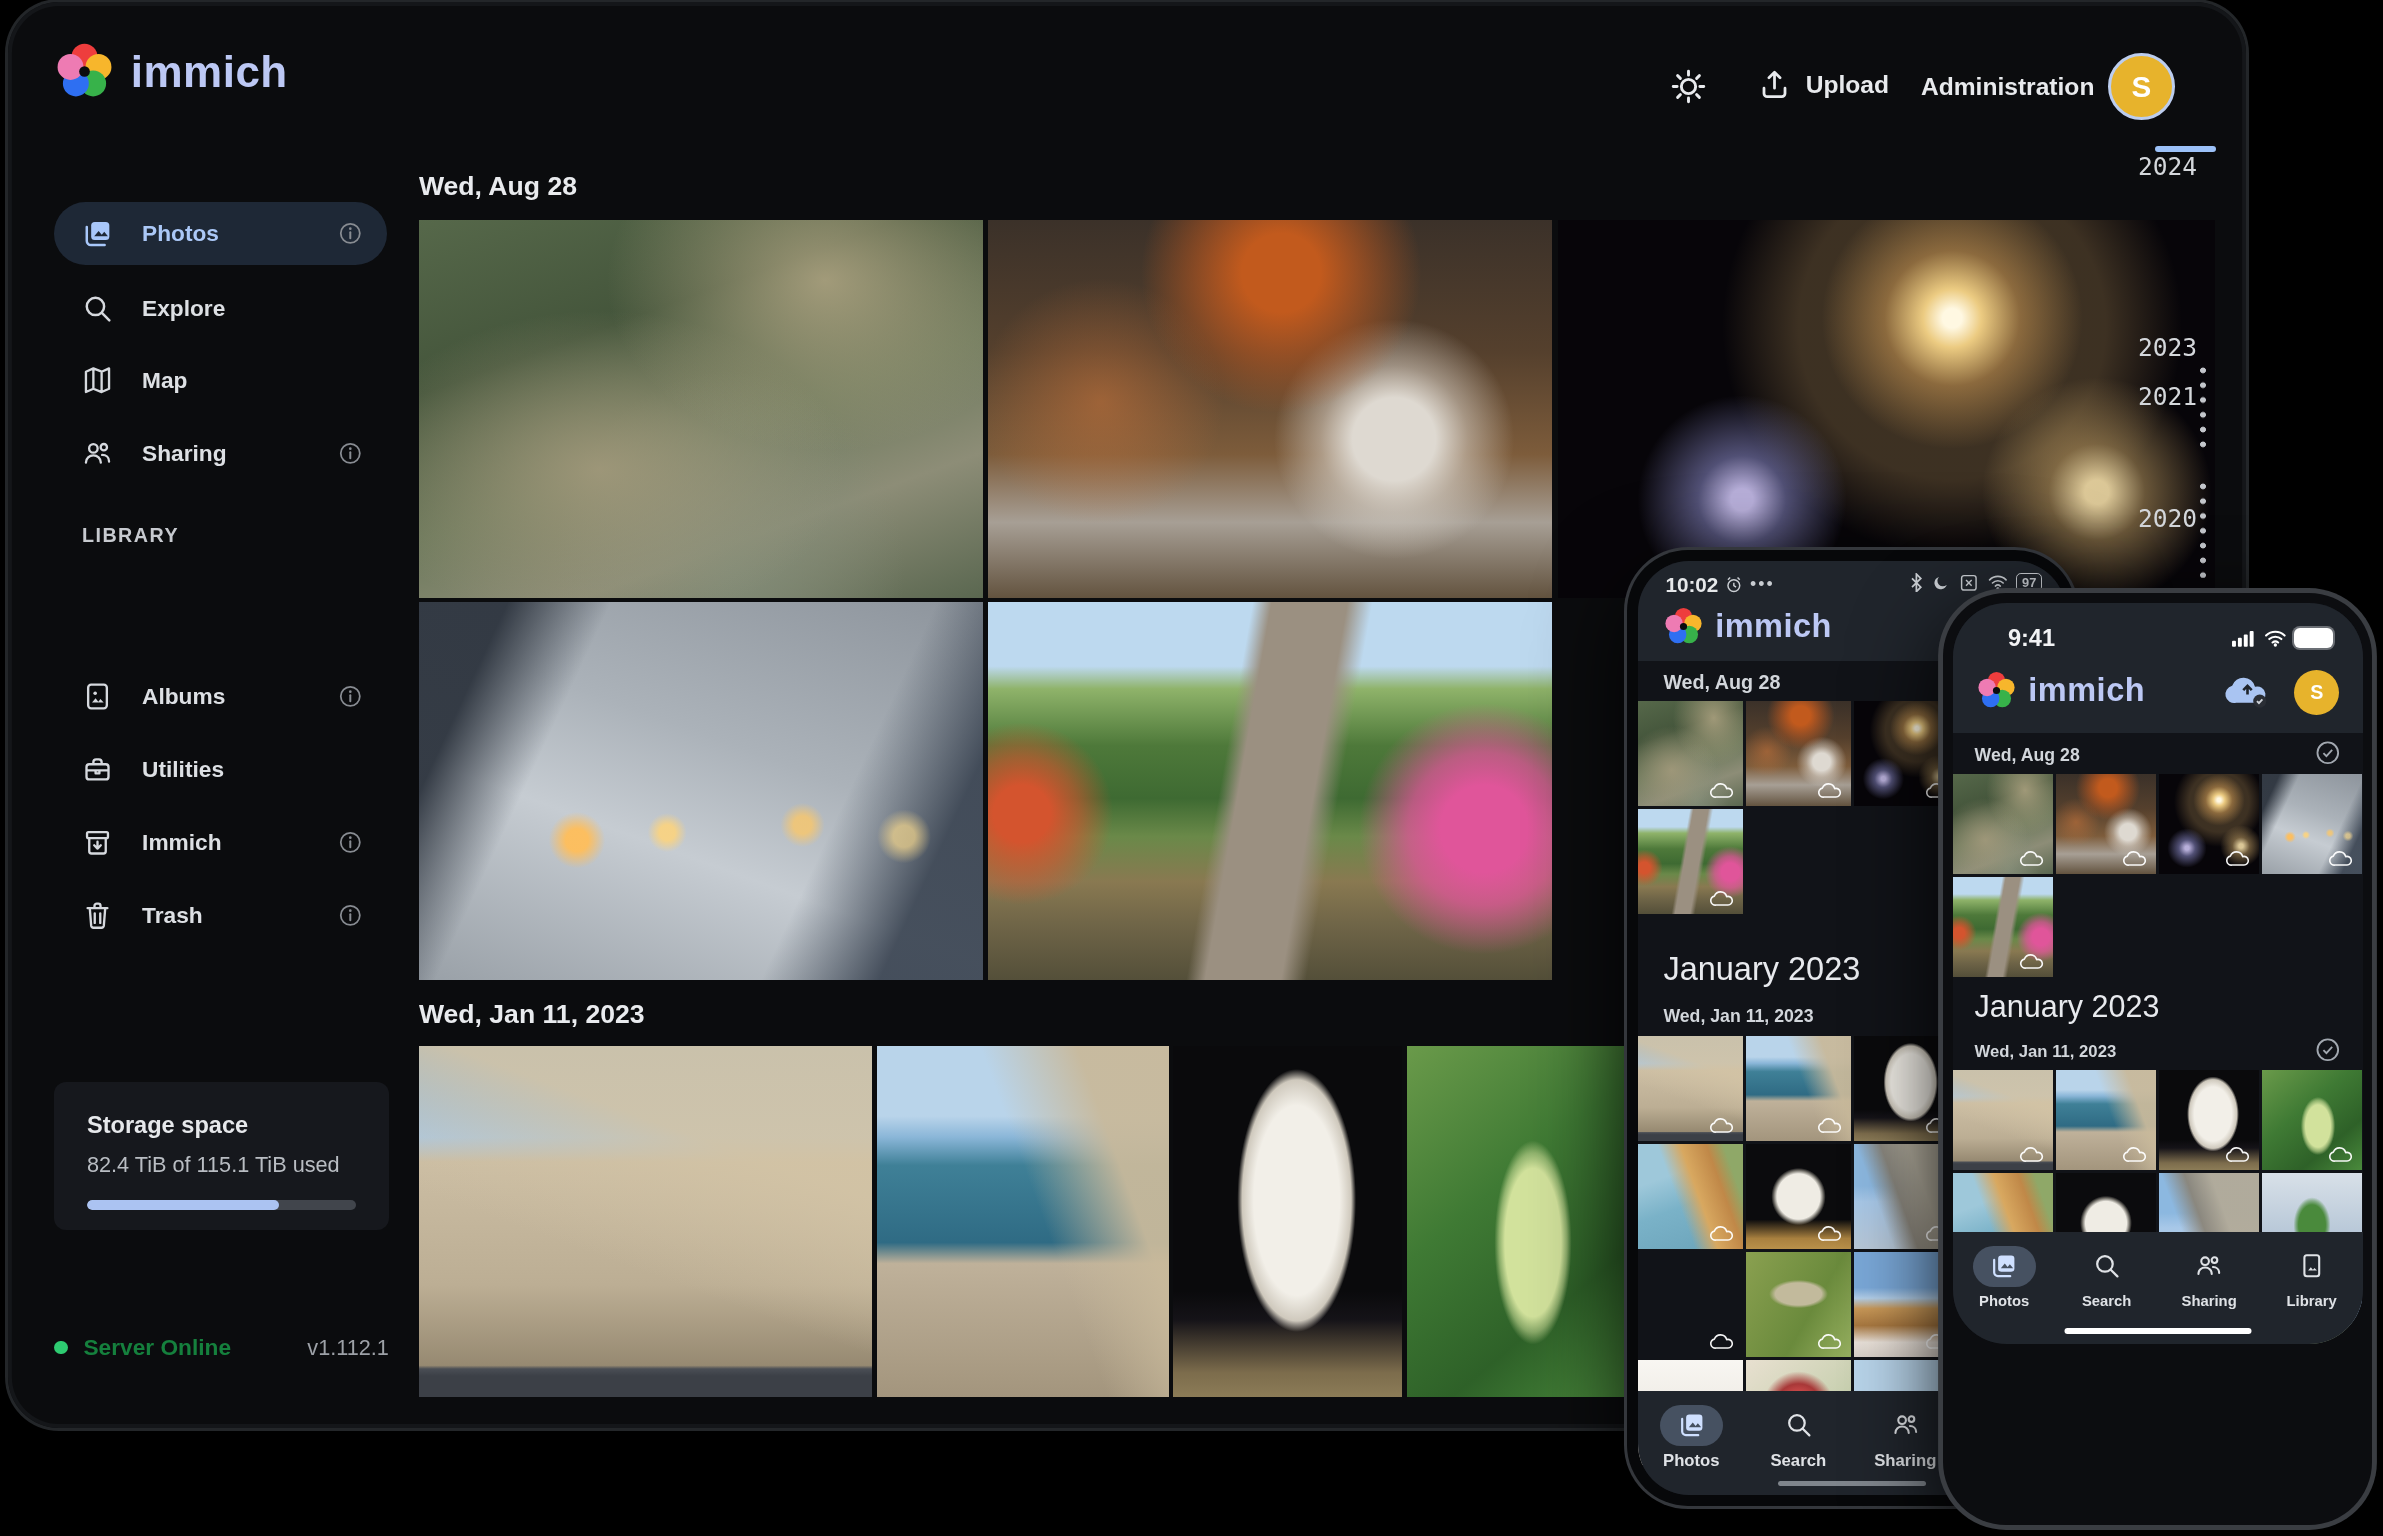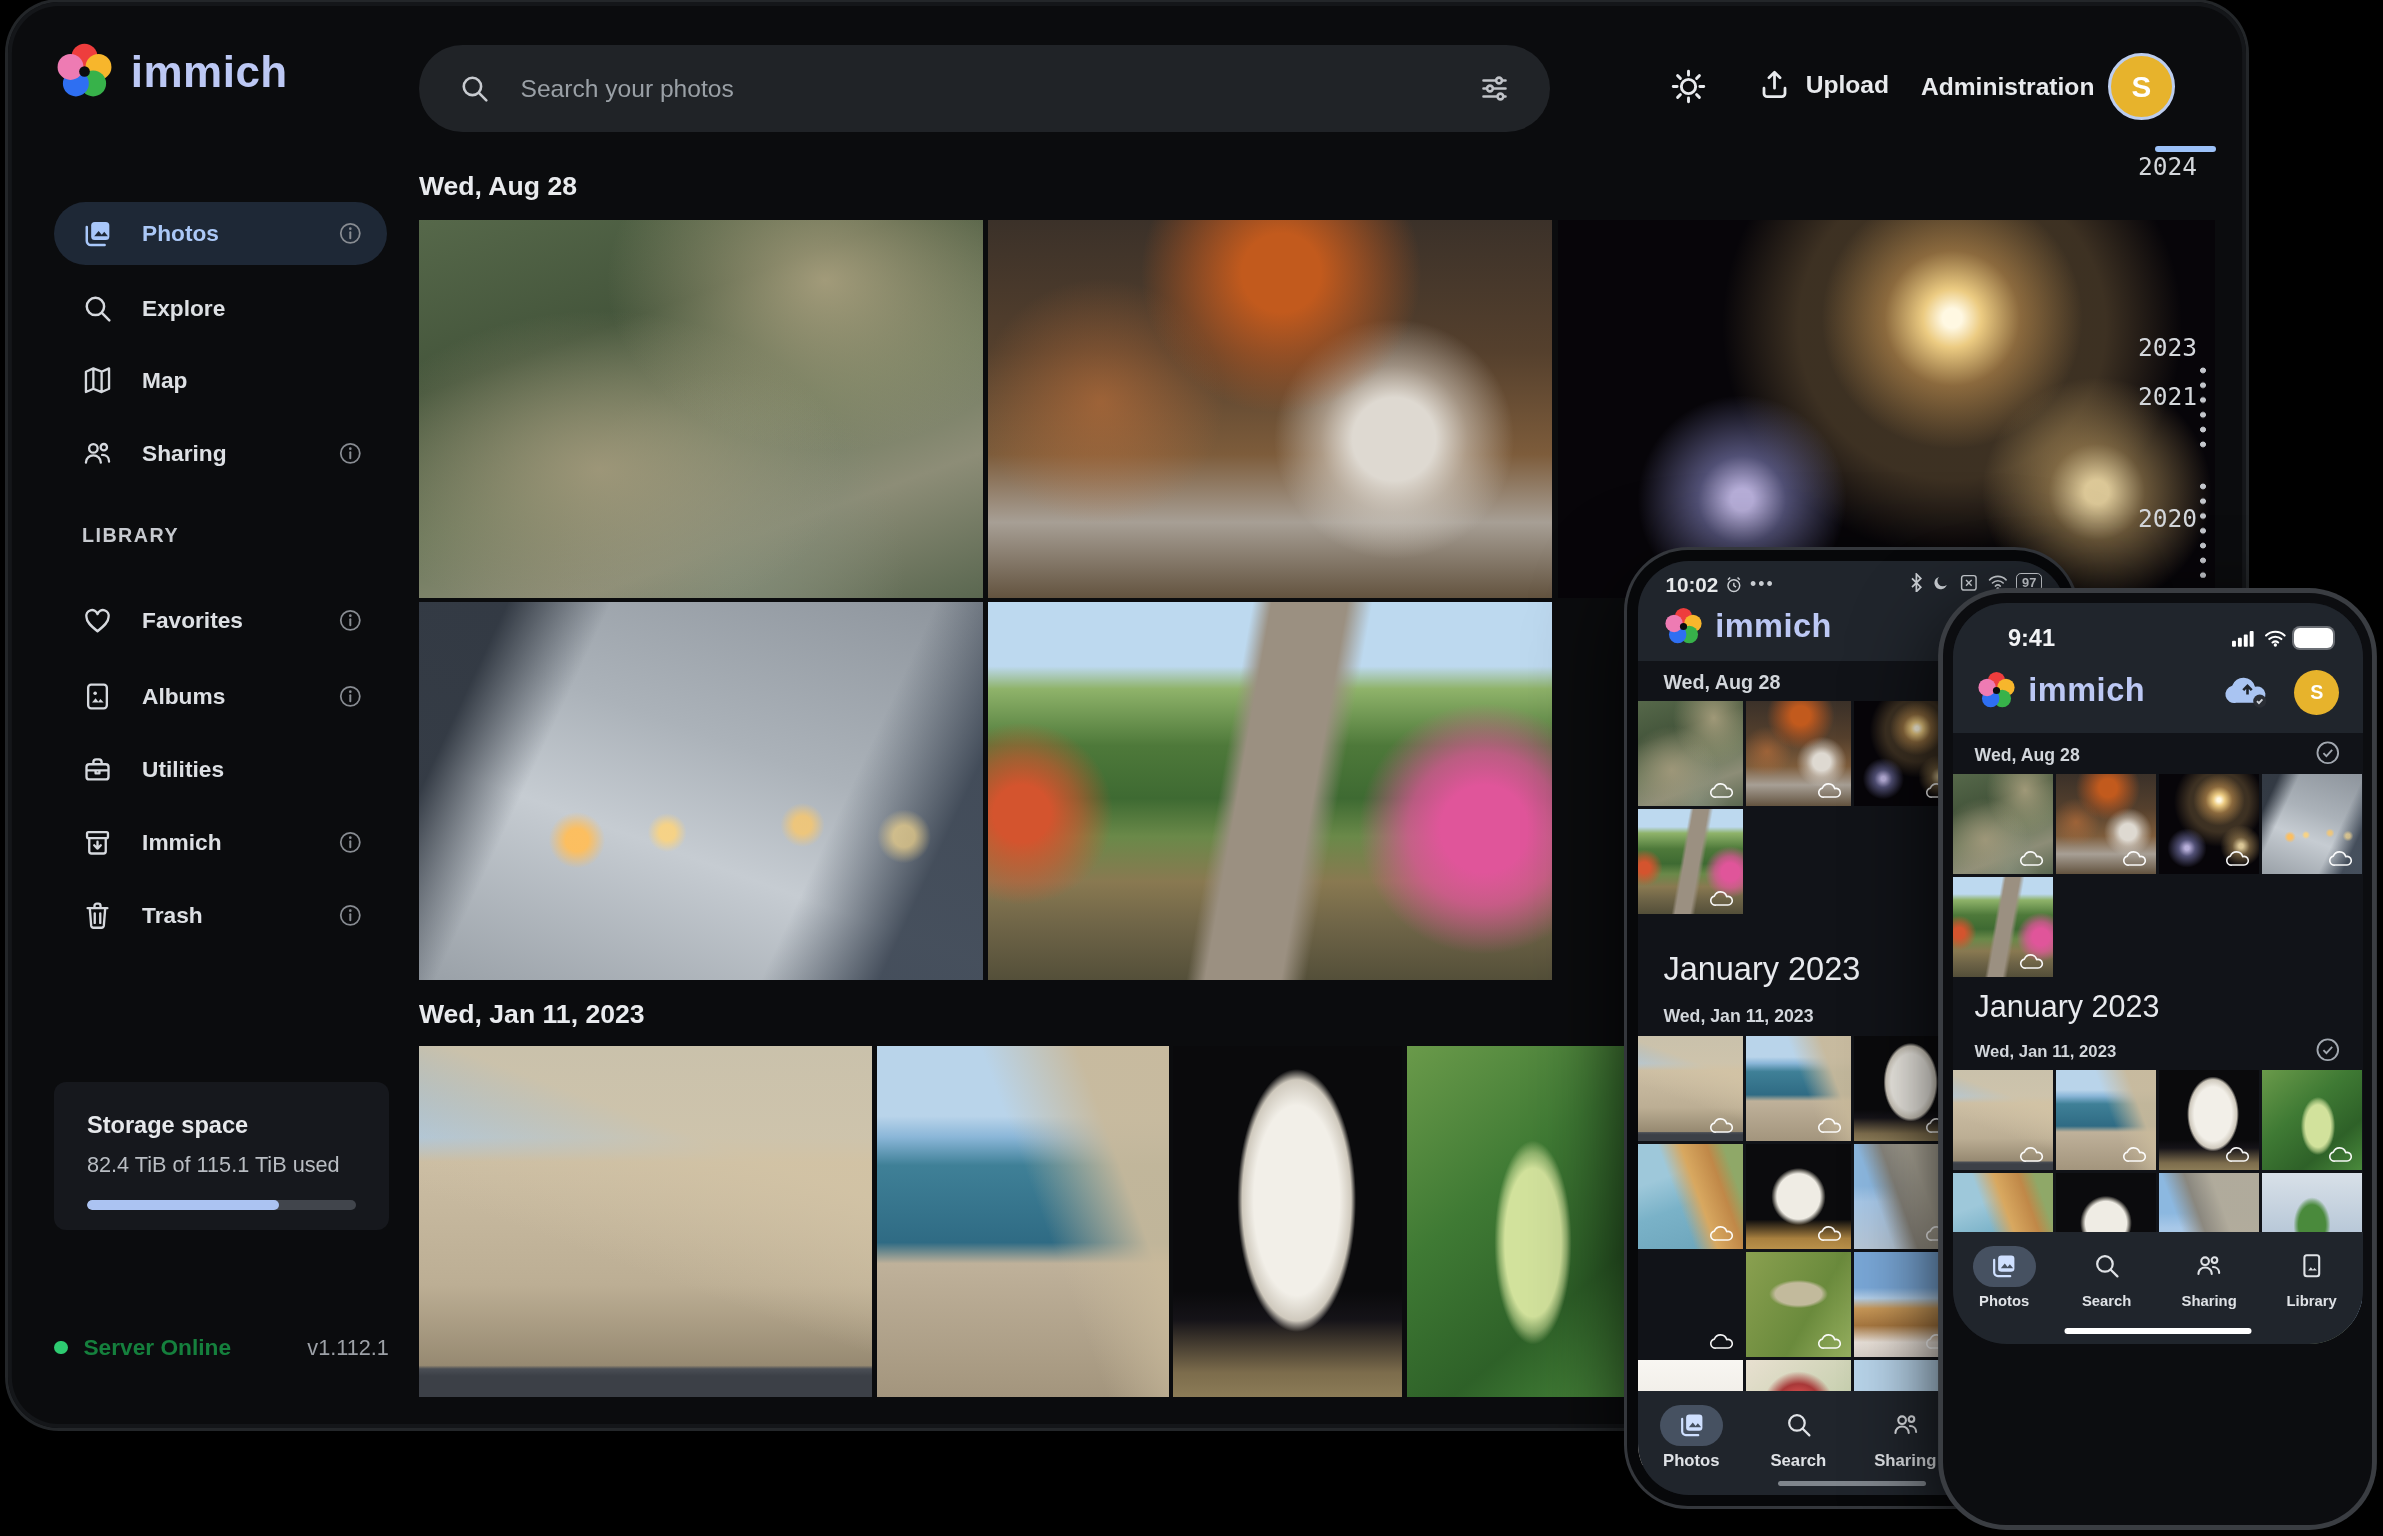--- a/index.html
+++ b/index.html
@@ -88,37 +88,20 @@
   <circle cx="12" cy="6.2" r="5.1" fill="#ee3d3d"></circle>
   <circle cx="17.5" cy="10.2" r="5.1" fill="#f7b62c"></circle>
   <circle cx="15.4" cy="16.7" r="5.1" fill="#37b24a"></circle>
   <circle cx="8.6" cy="16.7" r="5.1" fill="#2e6ff2"></circle>
   <circle cx="6.5" cy="10.2" r="5.1" fill="#ee7bb3"></circle>
   <circle cx="12" cy="12" r="2.1" fill="#0b0c0e"></circle>
 </svg></span>
     <span class="wordmark" style="font-size:44px">immich</span>
   </div>
 
-  <div class="search">
-    <svg width="33" height="33" viewBox="0 0 24 24">
-        <circle cx="10.5" cy="10.5" r="6.3" fill="none" stroke="#c8cbd0" stroke-width="1.9"></circle>
-        <path d="M15.2 15.2 L20.6 20.6" stroke="#c8cbd0" stroke-width="1.9" stroke-linecap="round"></path>
-      </svg>
-    <span class="ph-text">Search your photos</span>
-    <svg width="33" height="33" viewBox="0 0 24 24">
-        <g stroke="#c0c3c8" stroke-width="1.9" stroke-linecap="round">
-          <path d="M4 6.2 h16 M4 12 h16 M4 17.8 h16"></path>
-        </g>
-        <g fill="#1f2227" stroke="#c0c3c8" stroke-width="1.9">
-          <circle cx="15.3" cy="6.2" r="2.1"></circle>
-          <circle cx="8.7" cy="12" r="2.1"></circle>
-          <circle cx="16.3" cy="17.8" r="2.1"></circle>
-        </g>
-      </svg>
-  </div>
 
   <div class="abs" style="left:1661px;top:65px">
     <svg width="39" height="39" viewBox="0 0 24 24">
         <circle cx="12" cy="12" r="4.4" fill="none" stroke="#e8eaed" stroke-width="1.8"></circle>
         <g stroke="#e8eaed" stroke-width="1.8" stroke-linecap="round">
           <path d="M12 2.6 v2.4 M12 19 v2.4 M2.6 12 h2.4 M19 12 h2.4 M5.3 5.3 l1.7 1.7 M17 17 l1.7 1.7 M18.7 5.3 L17 7 M7 17 l-1.7 1.7"></path>
         </g>
       </svg>
   </div>
 
@@ -185,33 +168,20 @@
         <svg width="26.6" height="26.6" viewBox="0 0 24 24">
           <circle cx="12" cy="12" r="8.6" fill="none" stroke="#888c92" stroke-width="1.6"></circle>
           <path d="M12 11 v5.4" stroke="#888c92" stroke-width="1.8" stroke-linecap="round"></path>
           <circle cx="12" cy="7.8" r="1.2" fill="#888c92"></circle>
         </svg>
       </span>
   </div>
 
   <div class="lib-label" style="top:522px">LIBRARY</div>
 
-  <div class="side-item" style="top:587px">
-    <svg width="33" height="33" viewBox="0 0 24 24">
-        <path d="M12 19.8 C7 15.8 4 13 4 9.7 A4 4 0 0 1 12 7.4 A4 4 0 0 1 20 9.7 C20 13 17 15.8 12 19.8 Z" fill="none" stroke="#d6d9de" stroke-width="1.7" stroke-linejoin="round"></path>
-      </svg>
-    <span>Favorites</span>
-    <span class="info">
-        <svg width="26.6" height="26.6" viewBox="0 0 24 24">
-          <circle cx="12" cy="12" r="8.6" fill="none" stroke="#888c92" stroke-width="1.6"></circle>
-          <path d="M12 11 v5.4" stroke="#888c92" stroke-width="1.8" stroke-linecap="round"></path>
-          <circle cx="12" cy="7.8" r="1.2" fill="#888c92"></circle>
-        </svg>
-      </span>
-  </div>
 
   <div class="side-item" style="top:736px">
     <svg width="33" height="33" viewBox="0 0 24 24">
         <g fill="none" stroke="#d6d9de" stroke-width="1.7" stroke-linejoin="round">
           <rect x="4" y="8.2" width="16" height="11" rx="2"></rect>
           <path d="M9 8 V6.6 a2 2 0 0 1 2-2 h2 a2 2 0 0 1 2 2 V8 M4 12.6 h16 M10.6 12.6 v2.2 h2.8 v-2.2"></path>
         </g>
       </svg>
     <span>Utilities</span>
   </div>

